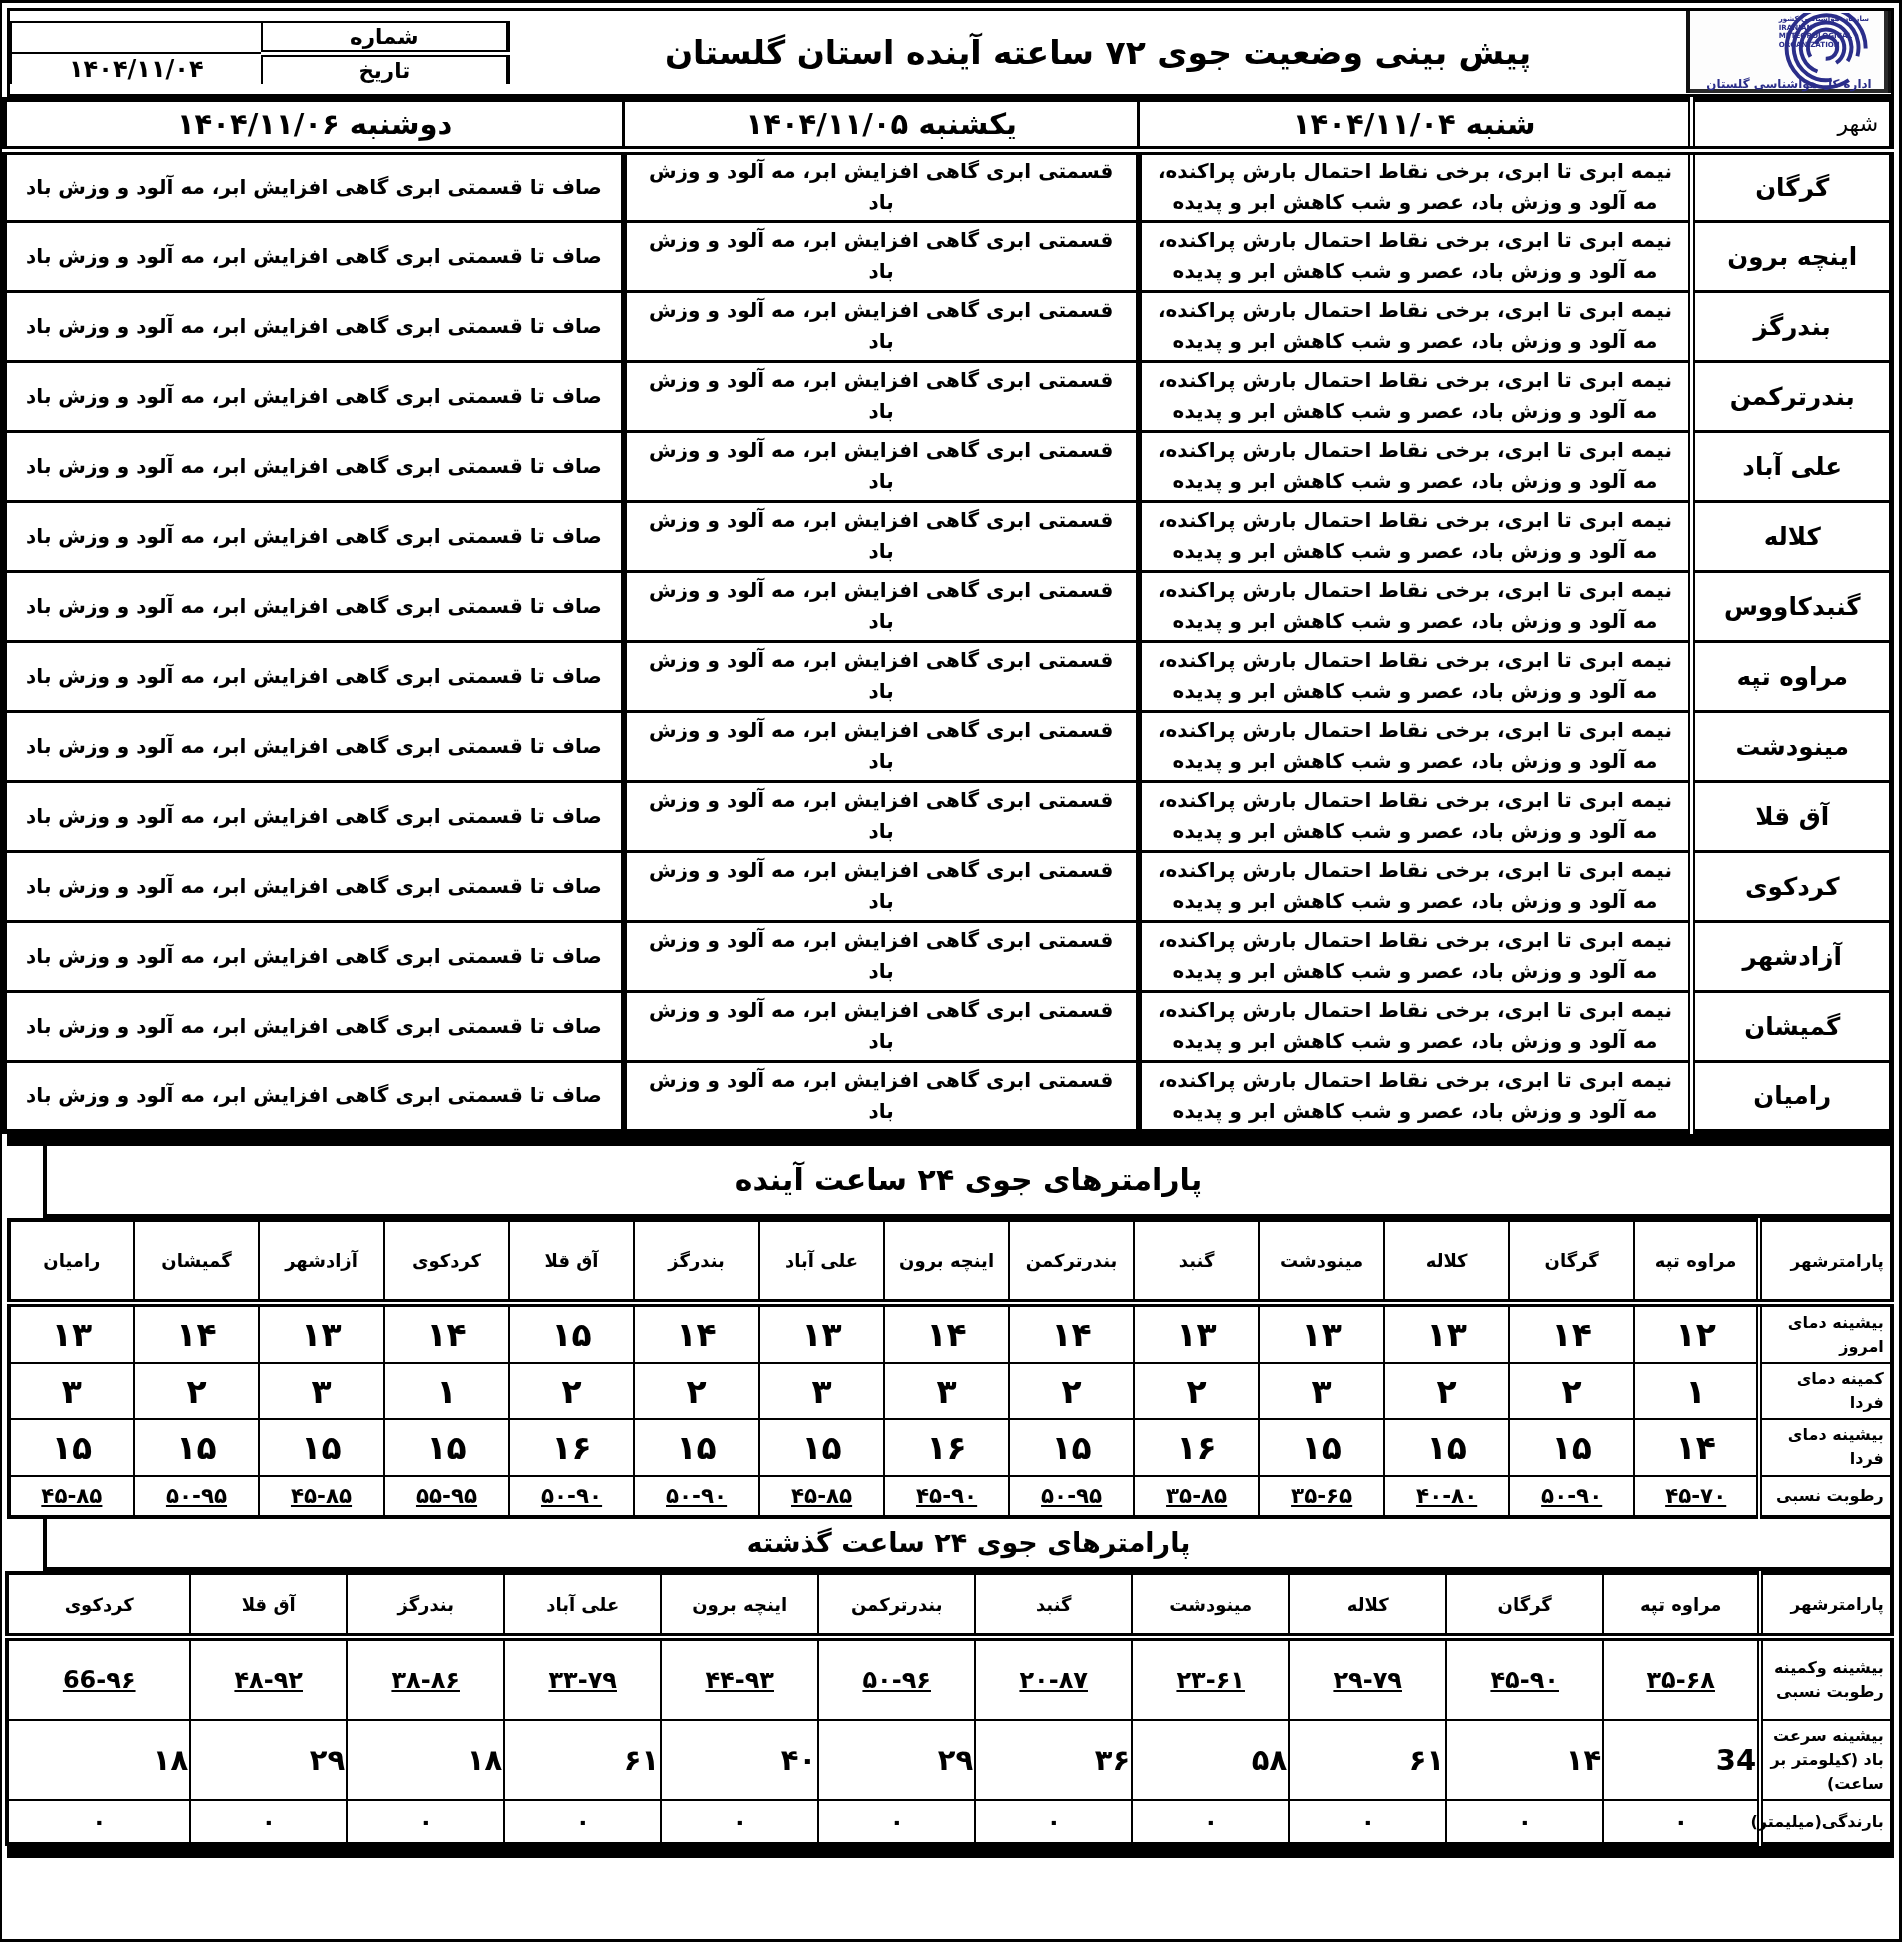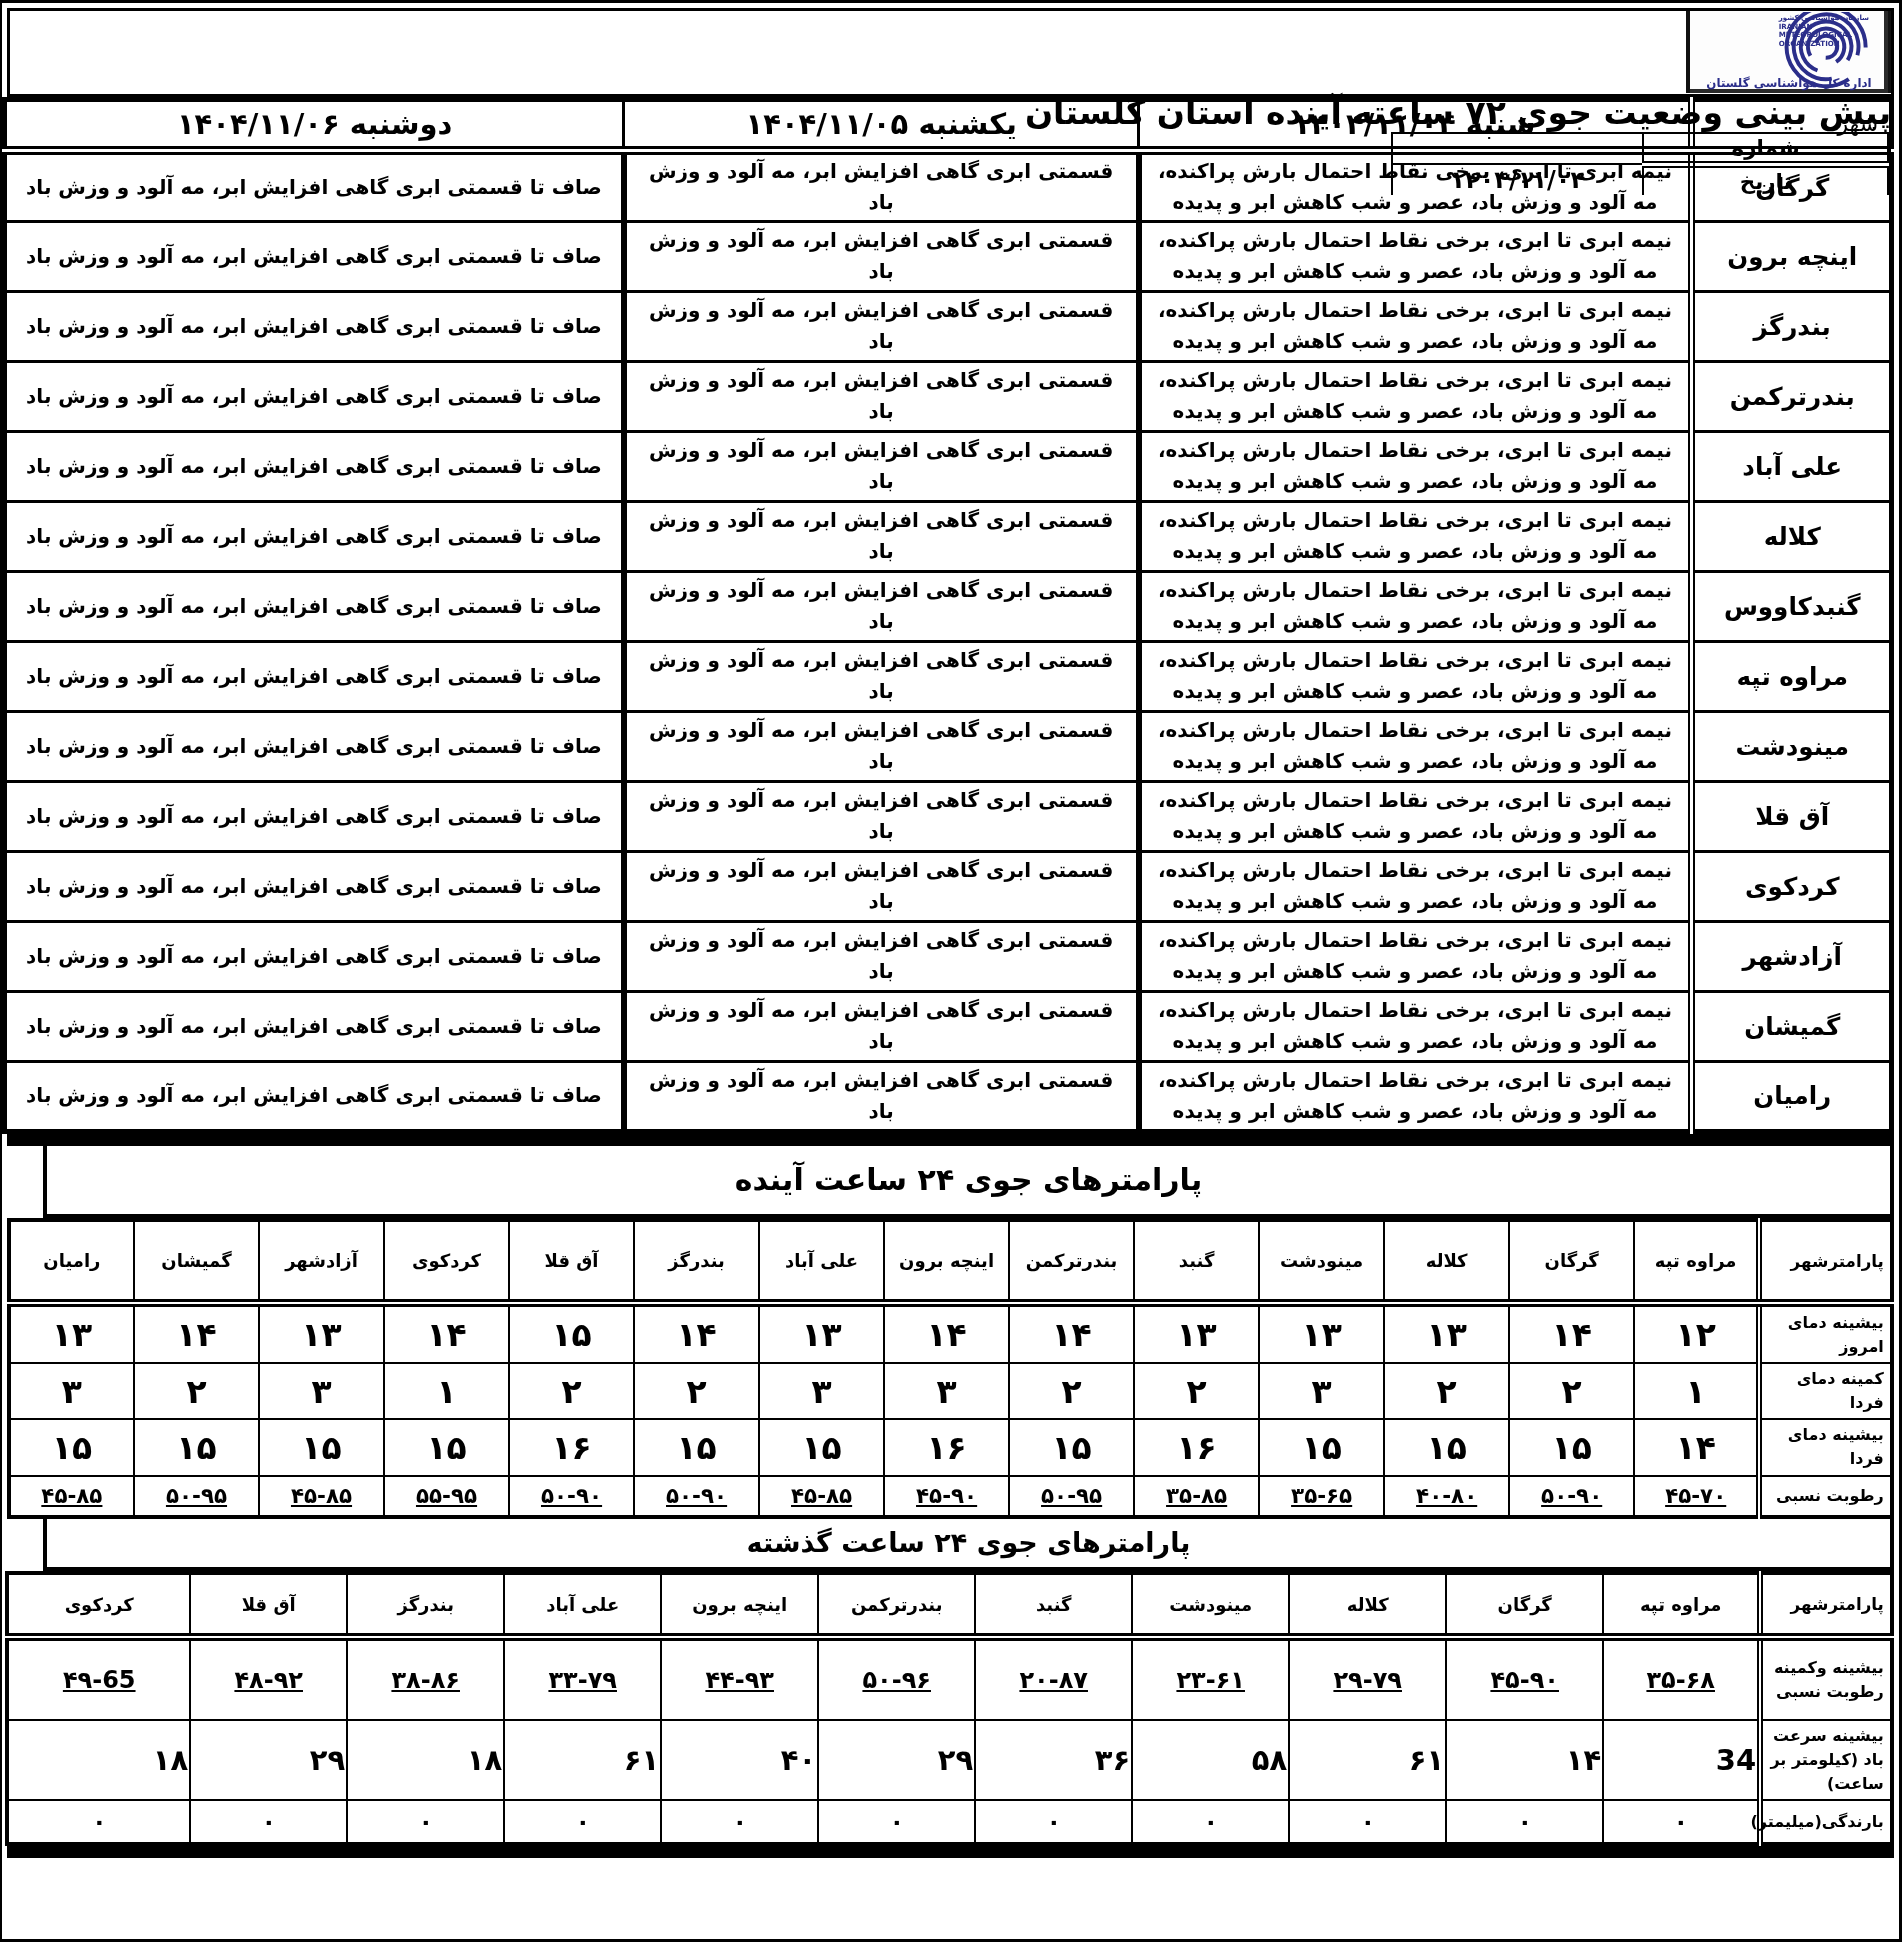--- a/index.html
+++ b/index.html
@@ -2,21 +2,21 @@
 <html lang="fa" dir="rtl" style="font-size:12.7px"><head>
 <meta charset="utf-8">
 <style>
   html,body{margin:0;padding:0;background:#e8e8e8;}
   .page{
     width:1903px;min-height:1942px;background:#fff;color:#000;
     font-family:"DejaVu Sans",sans-serif;font-weight:bold;direction:rtl;
     box-sizing:border-box;border:3.2px solid #000;padding:4.8px;position:relative;
   }
   
-  .top-header{display:flex;flex-direction:column;align-items:flex-start;height:89px;border:3.2px solid #000;box-sizing:border-box;}
+  .top-header{display:flex;flex-direction:row;align-items:center;height:89px;border:3.2px solid #000;box-sizing:border-box;}
   .logo-box{
     width:205px;box-sizing:border-box;border-left:4.8px solid #111;border-right:3.2px solid #111;
     background:#fdfdfd;box-shadow:inset -4px -4px 0 #2a2a2a;
     display:flex;align-items:center;justify-content:center;padding:1.6px;
   }
   .title-box{flex:1;display:flex;align-items:center;justify-content:center;}
   .doc-title{font-size:33px;letter-spacing:0;}
   .numdate{width:500px;border-collapse:collapse;table-layout:fixed;border-right:4px solid #000;}
   .numdate th,.numdate td{border:2.4px solid #000;box-sizing:border-box;}
   .numdate th{width:246px;font-size:21.4px;font-weight:bold;border-bottom:7.1px double #000;}
@@ -337,21 +337,21 @@
         <td class="range">۳۵-۶۸</td>
         <td class="range">۴۵-۹۰</td>
         <td class="range">۲۹-۷۹</td>
         <td class="range">۲۳-۶۱</td>
         <td class="range">۲۰-۸۷</td>
         <td class="range">۵۰-۹۶</td>
         <td class="range">۴۴-۹۳</td>
         <td class="range">۳۳-۷۹</td>
         <td class="range">۳۸-۸۶</td>
         <td class="range">۴۸-۹۲</td>
-        <td class="range">۴۹-65</td>
+        <td class="range">66-۹۶</td>
       </tr>
       <tr class="r2">
         <th class="rowlab">بیشینه سرعت باد (کیلومتر بر ساعت)</th>
         <td class="num">34</td>
         <td class="num">۱۴</td>
         <td class="num">۶۱</td>
         <td class="num">۵۸</td>
         <td class="num">۳۶</td>
         <td class="num">۲۹</td>
         <td class="num">۴۰</td>

